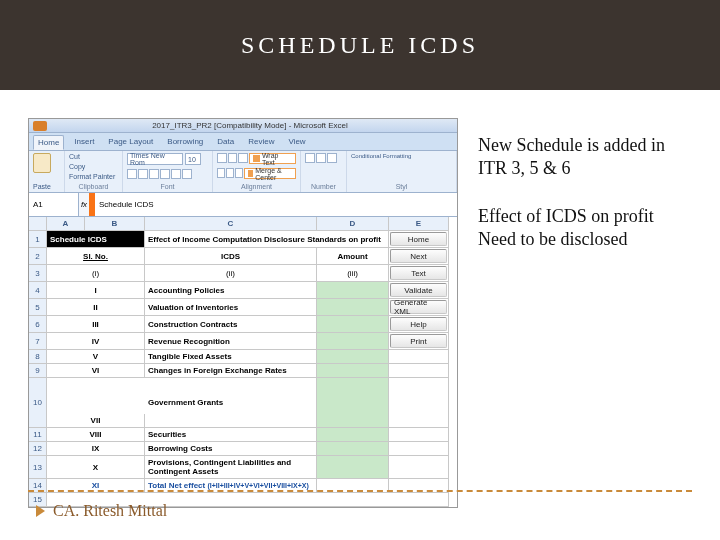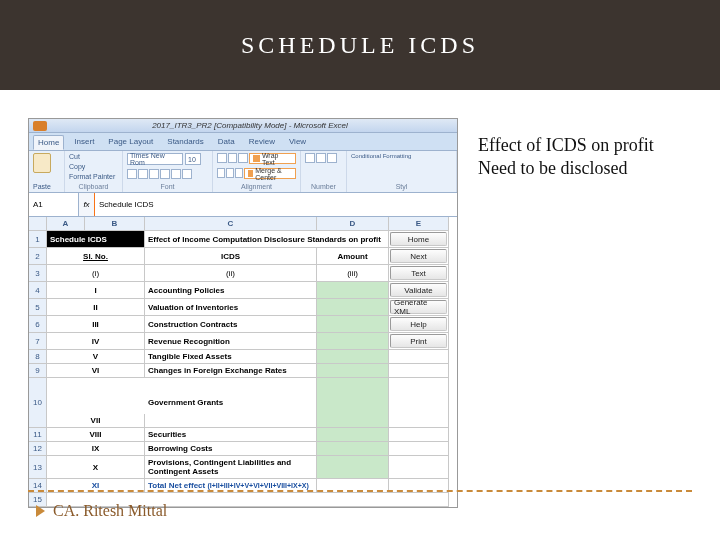--- a/index.html
+++ b/index.html
@@ -2,38 +2,38 @@
 <html><head>
 <meta charset="utf-8">
 <style>
   * { margin: 0; padding: 0; box-sizing: border-box; }
   body { width: 720px; height: 540px; background: #fff; font-family: Georgia, 'Times New Roman', serif; position: relative; }
   .title-bar { background: #3c342f; height: 90px; display: flex; align-items: center; justify-content: center; }
   .title-bar h1 { color: #fff; font-size: 24px; letter-spacing: 4px; font-weight: 400; }
   .content { display: flex; padding: 28px 28px 0 28px; gap: 20px; }
   .left { flex: 0 0 430px; }
   .excel { border: 1px solid #999; font-family: Tahoma, Arial, sans-serif; font-size: 9px; background: #fff; }
-  .ex-win-title { background: linear-gradient(#dfe9f5,#c3d5ee); height: 14px; display: flex; align-items: center; justify-content: space-between; padding: 0 4px; border-bottom: 1px solid #9db2ce; font-size: 8px; color: #333; font-style: italic; }
+  .ex-win-title { background: linear-gradient(#dfe9f5,#c3d5ee); height: 14px; display: flex; align-items: center; justify-content: space-between; padding: 0 4px; border-bottom: 1px solid #9db2ce; font-size: 8px; color: #333; }
   .ex-win-title .left-ico { width: 14px; height: 10px; background: #d97f2a; border-radius: 2px; }
   .ex-ribbon-tabs { display: flex; gap: 6px; padding: 2px 4px 0; background: #cfe0f3; font-size: 8px; color: #3b5a86; border-bottom: 1px solid #9db2ce; }
   .ex-ribbon-tabs span { padding: 2px 4px; }
   .ex-ribbon-tabs .active { background: #f0f4fa; border: 1px solid #9db2ce; border-bottom: 1px solid #f0f4fa; border-radius: 2px 2px 0 0; }
   .ex-ribbon-body { background: #e8f0fa; height: 42px; border-bottom: 1px solid #9db2ce; display: flex; align-items: stretch; font-size: 7px; color: #3b5a86; }
   .rb-group { border-right: 1px solid #cdd9ea; padding: 2px 4px; display: flex; flex-direction: column; justify-content: space-between; }
   .rb-group .lbl { text-align: center; font-size: 7px; color: #6a7e9a; }
   .rb-paste-ico { width: 18px; height: 20px; background: #f7e9c7; border: 1px solid #c7a95e; border-radius: 2px; }
   .rb-font-row { display: flex; gap: 2px; align-items: center; }
   .rb-box { border: 1px solid #9db2ce; background: #fff; padding: 0 2px; height: 12px; display: flex; align-items: center; }
   .rb-btns-row { display: flex; gap: 1px; }
   .rb-sq { width: 10px; height: 10px; background: #fff; border: 1px solid #9db2ce; }
   .rb-merge { background: #fff; border: 1px solid #f0a050; padding: 0 3px; height: 11px; display: flex; align-items: center; gap: 2px; color: #333; }
   .rb-merge .sq { width: 7px; height: 7px; background: #f0a050; }
   .ex-fx { display: flex; border-bottom: 1px solid #9db2ce; background: #f3f6fb; height: 24px; font-size: 8px; }
   .ex-fx .cellref { width: 50px; border-right: 1px solid #9db2ce; padding: 0 4px; display: flex; align-items: center; background: #fff; }
-  .ex-fx .fx { width: 16px; text-align: center; font-style: italic; border-right: 1px solid #f97316; display: flex; align-items: center; justify-content: center; }
+  .ex-fx .fx { width: 16px; text-align: center; font-style: italic; border-right: 6px solid #f97316; display: flex; align-items: center; justify-content: center; }
   .ex-fx .val { flex: 1; padding: 0 4px; display: flex; align-items: center; background: #fff; }
   .ex-grid { display: grid; grid-template-columns: 18px 38px 60px 172px 72px 60px; font-size: 8px; }
   .ex-grid div { border-right: 1px solid #c8c8c8; border-bottom: 1px solid #c8c8c8; padding: 2px 3px; min-height: 14px; display: flex; align-items: center; }
   .colhead { background: #e8f0fa; color: #3b5a86; justify-content: center; font-weight: bold; }
   .rowhead { background: #e8f0fa; color: #3b5a86; justify-content: center; }
   .black-cell { background: #000; color: #fff; font-weight: bold; }
   .bold { font-weight: bold; }
   .center { justify-content: center; }
   .green-cell { background: #c9e8c9; }
   .btn-cell { padding: 1px !important; }
@@ -57,21 +57,21 @@
     <div class="excel">
       <div class="ex-win-title">
         <span class="left-ico"></span>
         <span>2017_ITR3_PR2 [Compatibility Mode] - Microsoft Excel</span>
         <span></span>
       </div>
       <div class="ex-ribbon-tabs">
         <span class="active">Home</span>
         <span>Insert</span>
         <span>Page Layout</span>
-        <span>Standards</span>
+        <span>Borrowing</span>
         <span>Data</span>
         <span>Review</span>
         <span>View</span>
       </div>
       <div class="ex-ribbon-body">
         <div class="rb-group" style="width:36px;">
           <div class="rb-paste-ico"></div>
           <span>Paste</span>
         </div>
         <div class="rb-group" style="width:58px;">
@@ -238,20 +238,21 @@
         <div class="totalrow"><span>Total Net effect</span>&nbsp;<span style="font-size:7px;">(I+II+III+IV+V+VI+VII+VIII+IX+X)</span></div>
         <div></div>
         <div></div>
 
         <div class="rowhead">15</div>
         <div style="grid-column: span 5;"></div>
       </div>
     </div>
   </div>
   <div class="right-panel">
+    <p>New Schedule is added in  ITR 3, 5 &amp; 6</p>
     <p>Effect of ICDS on profit Need to be disclosed</p>
   </div>
 </div>
 
 <div class="divider"></div>
 <div class="author">
   <span class="tri"></span>
   <span>CA. Ritesh Mittal</span>
 </div>
 

